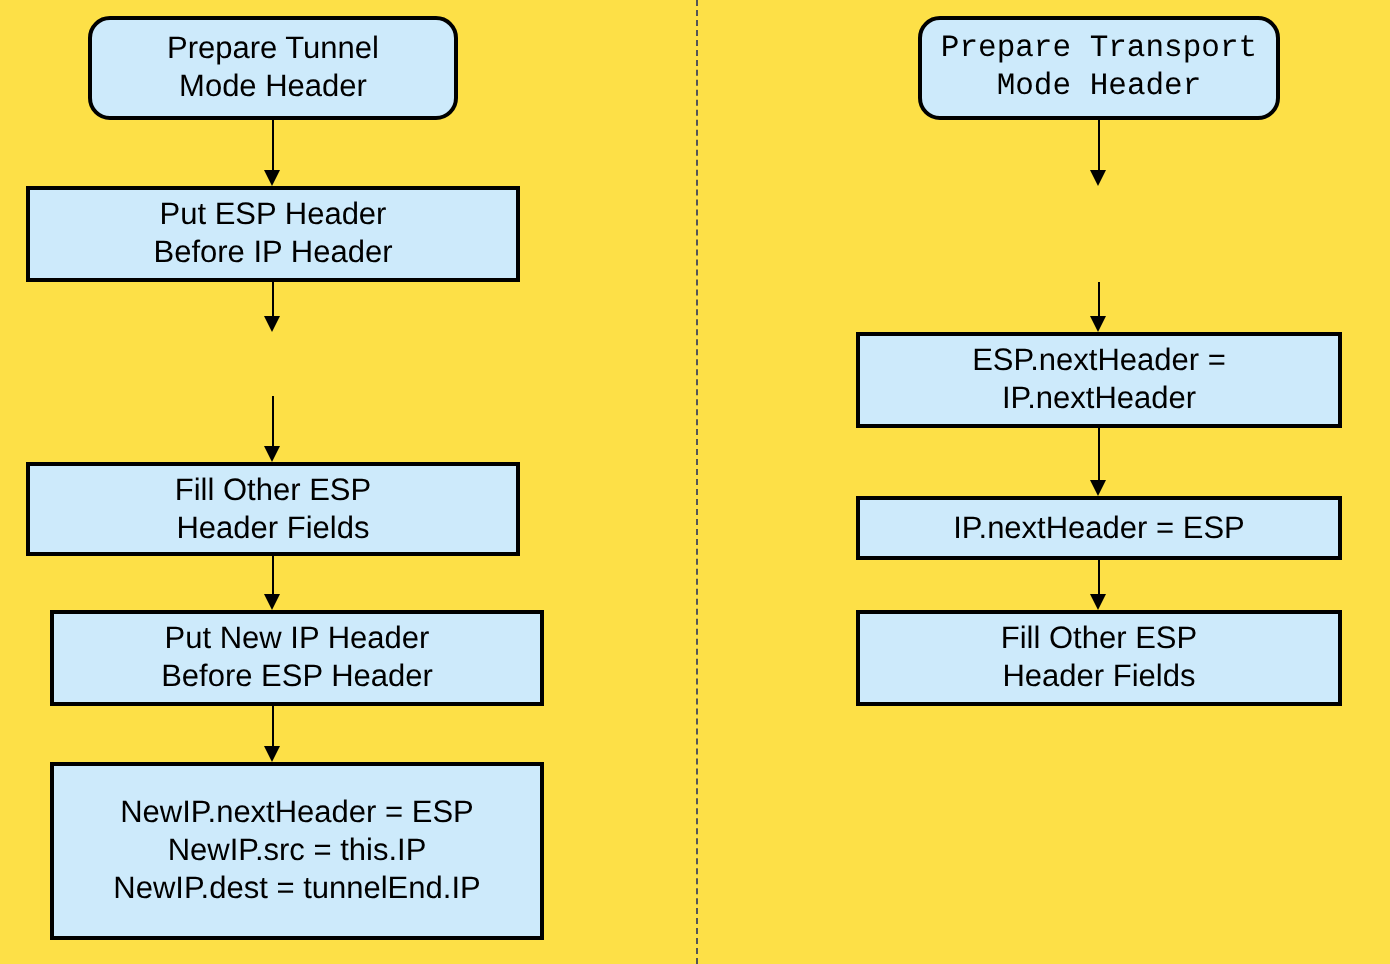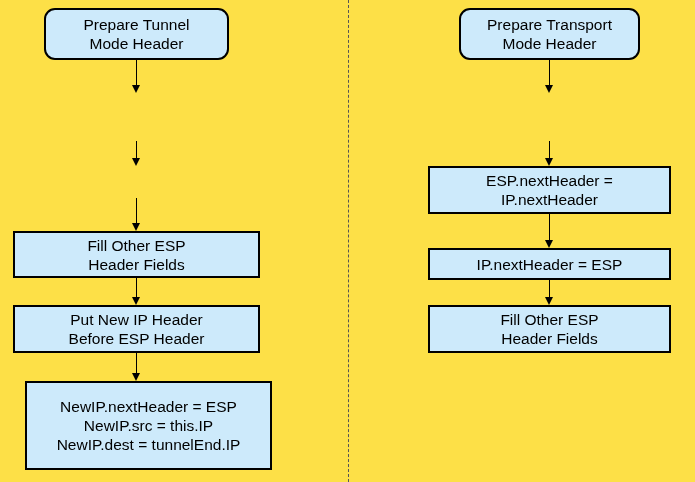--- a/index.html
+++ b/index.html
@@ -64,23 +64,25 @@
   }
 </style>
 </head>
 <body>
 
 <div id="canvas">
   <div id="nodes-layer"></div>
 <div class="divider" style="left: 348px; height: 482px; border-left-color: rgb(85, 85, 85);"></div>
     <div class="node rounded" style="left: 44px; top: 8px; width: 185px; height: 52px; background: rgb(205, 234, 251); border-color: rgb(0, 0, 0);">Prepare Tunnel
 Mode Header</div>
+    <div class="node" style="left: 13px; top: 93px; width: 247px; height: 48px; background: rgb(205, 234, 251); border-color: rgb(0, 0, 0);">Put ESP Header
+Before IP Header</div>
     <div class="node" style="left: 13px; top: 231px; width: 247px; height: 47px; background: rgb(205, 234, 251); border-color: rgb(0, 0, 0);">Fill Other ESP
 Header Fields</div>
-    <div class="node" style="left: 13px; top: 305px; width: 247px; height: 48px; background: rgb(205, 234, 251); border-color: rgb(0, 0, 0);">Put New IP Header
+    <div class="node" style="left: 25px; top: 305px; width: 247px; height: 48px; background: rgb(205, 234, 251); border-color: rgb(0, 0, 0);">Put New IP Header
 Before ESP Header</div>
     <div class="node" style="left: 13px; top: 381px; width: 247px; height: 89px; background: rgb(205, 234, 251); border-color: rgb(0, 0, 0); margin-left: 12px;">NewIP.nextHeader = ESP
 NewIP.src = this.IP
 NewIP.dest = tunnelEnd.IP</div>
     <div class="arrow" style="left: 136px; top: 60px; height: 33px;">
       <div class="shaft" style="height: 26px; border-left-color: rgb(0, 0, 0);"></div>
       <div class="head" style="top: 25px; border-top-color: rgb(0, 0, 0);"></div>
     </div>
     <div class="arrow" style="left: 136px; top: 141px; height: 25px;">
       <div class="shaft" style="height: 18px; border-left-color: rgb(0, 0, 0);"></div>
@@ -91,21 +93,21 @@
       <div class="head" style="top: 25px; border-top-color: rgb(0, 0, 0);"></div>
     </div>
     <div class="arrow" style="left: 136px; top: 278px; height: 27px;">
       <div class="shaft" style="height: 20px; border-left-color: rgb(0, 0, 0);"></div>
       <div class="head" style="top: 19px; border-top-color: rgb(0, 0, 0);"></div>
     </div>
     <div class="arrow" style="left: 136px; top: 353px; height: 28px;">
       <div class="shaft" style="height: 21px; border-left-color: rgb(0, 0, 0);"></div>
       <div class="head" style="top: 20px; border-top-color: rgb(0, 0, 0);"></div>
     </div>
-    <div class="node rounded" style="left: 459px; top: 8px; width: 181px; height: 52px; background: rgb(205, 234, 251); border-color: rgb(0, 0, 0);">Prepare Transport
+    <div class="node rounded" style="left: 459px; top: 8px; width: 181px; height: 52px; background: rgb(205, 234, 251); border-color: rgb(0, 0, 0); font-family: Liberation Mono, monospace;">Prepare Transport
 Mode Header</div>
     <div class="node" style="left: 428px; top: 166px; width: 243px; height: 48px; background: rgb(205, 234, 251); border-color: rgb(0, 0, 0);">ESP.nextHeader =
 IP.nextHeader</div>
     <div class="node" style="left: 428px; top: 248px; width: 243px; height: 32px; background: rgb(205, 234, 251); border-color: rgb(0, 0, 0);">IP.nextHeader = ESP</div>
     <div class="node" style="left: 428px; top: 305px; width: 243px; height: 48px; background: rgb(205, 234, 251); border-color: rgb(0, 0, 0);">Fill Other ESP
 Header Fields</div>
     <div class="arrow" style="left: 549px; top: 60px; height: 33px;">
       <div class="shaft" style="height: 26px; border-left-color: rgb(0, 0, 0);"></div>
       <div class="head" style="top: 25px; border-top-color: rgb(0, 0, 0);"></div>
     </div>

